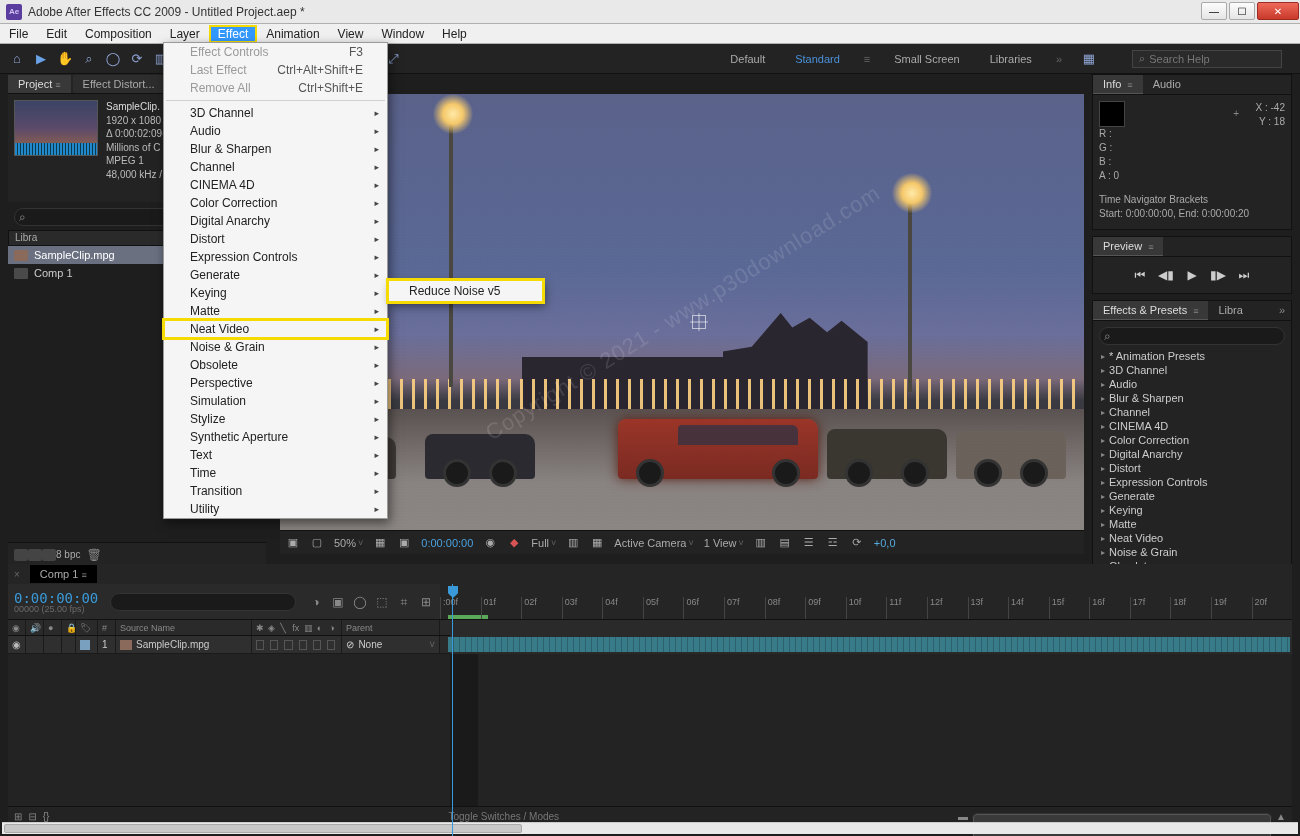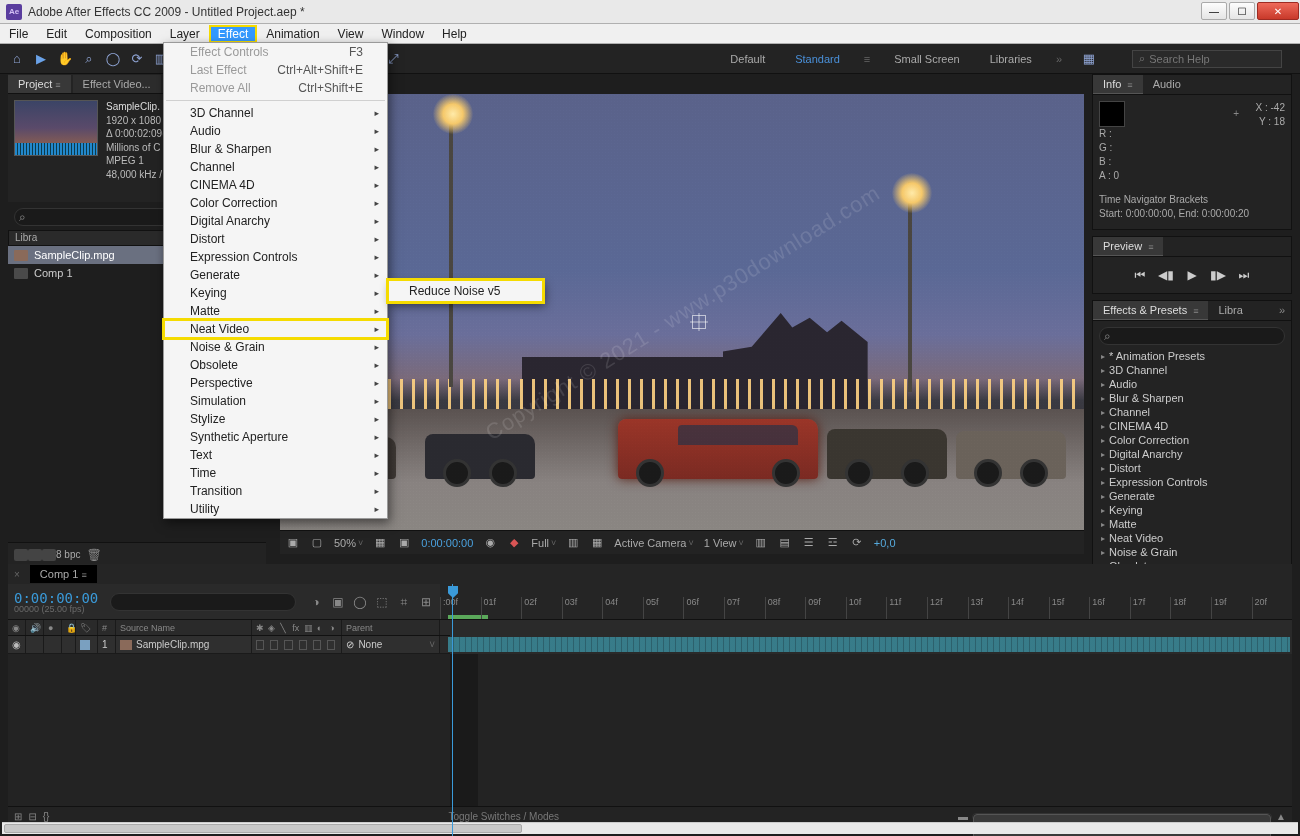--- a/index.html
+++ b/index.html
@@ -229,21 +229,21 @@
       <span>Search Help</span>
     </div>
   </div>
 </div>
 
 <div class="workarea">
 
   <div class="project-panel">
     <div class="panel-tabs">
       <div class="panel-tab active"><span>Project</span> <span style="color:#888;font-size:9px">≡</span></div>
-      <div class="panel-tab">Effect Video...</div>
+      <div class="panel-tab">Effect Distort...</div>
     </div>
     <div class="proj-body">
       <div class="thumb">
           <div class="thumb-wave"></div>
         </div>
       <div class="clip-info">
         <div style="color:#ddd;font-weight:normal">SampleClip.</div>
         <div>1920 x 1080 (</div>
         <div>Δ 0:00:02:09(</div>
         <div>Millions of C</div>

